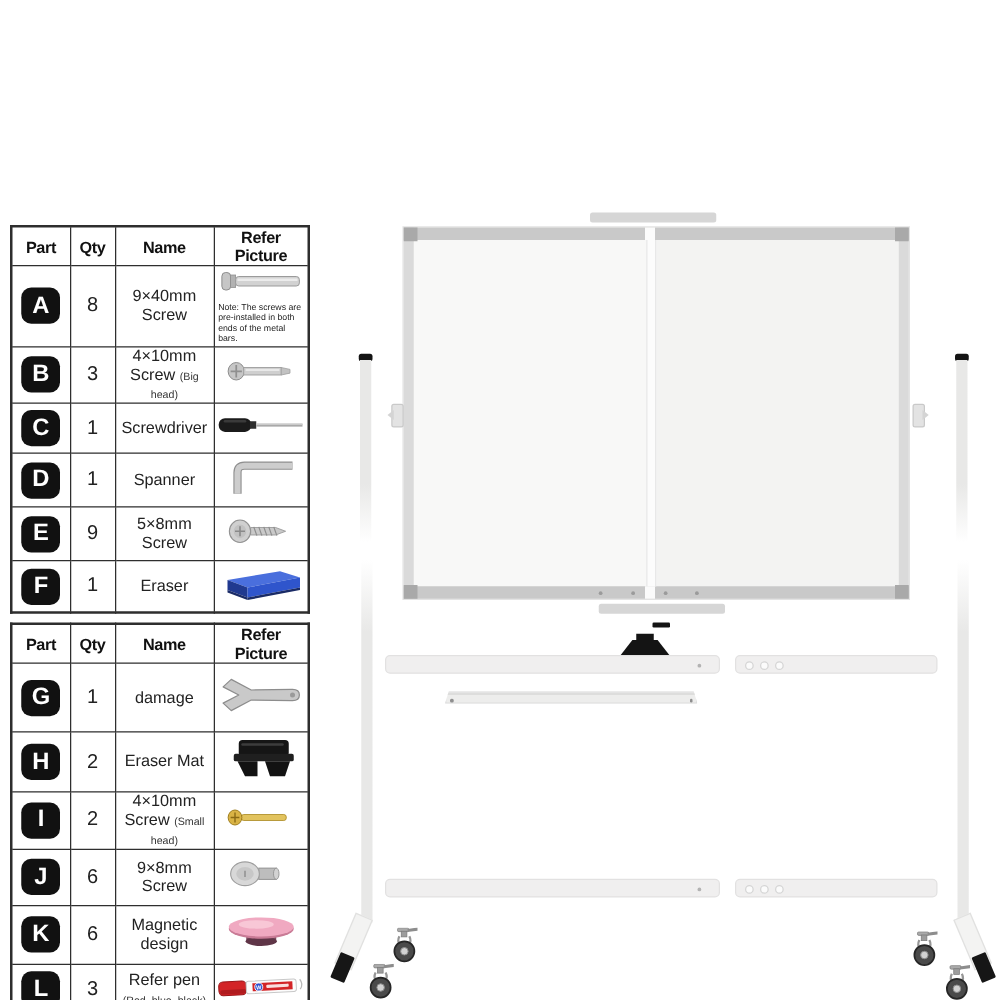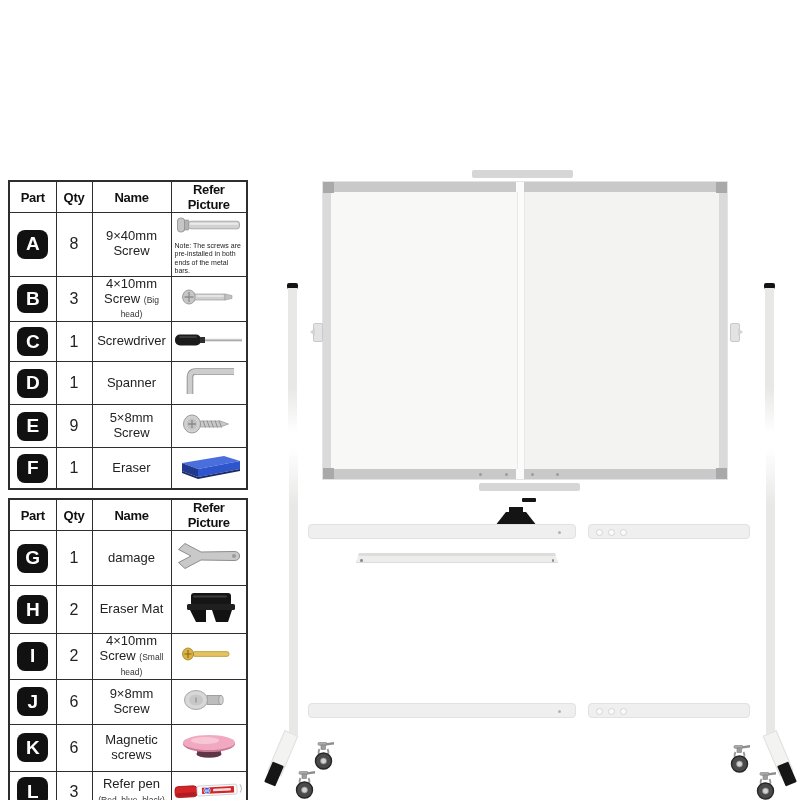--- a/index.html
+++ b/index.html
@@ -213,21 +213,21 @@
    <rect x="26" y="9.5" width="14" height="9" fill="#bdbdbd" stroke="#919191" stroke-width="0.8"></rect>
    <ellipse cx="40" cy="14" rx="2.2" ry="4.5" fill="#d3d3d3" stroke="#919191" stroke-width="0.7"></ellipse>
    <ellipse cx="15" cy="14" rx="11.5" ry="9.5" fill="#d8d8d8" stroke="#9e9e9e" stroke-width="0.9"></ellipse>
    <ellipse cx="15" cy="14" rx="7" ry="5.5" fill="#c7c7c7"></ellipse>
    <path d="M15 11.5 v5" stroke="#8f8f8f" stroke-width="1.2"></path>
               </svg></span></td>
         </tr>
         <tr style="height: 47px;">
           <td class="c-part"><span class="badge">K</span></td>
           <td class="c-qty">6</td>
-          <td class="c-name"><span>Magnetic screws</span> </td>
+          <td class="c-name"><span>Magnetic design</span> </td>
           <td class="c-pic"><span class="picwrap"><svg width="68" height="28" viewBox="0 0 68 28">
    <rect x="22" y="14" width="24" height="8" fill="#7c4a5e"></rect>
    <ellipse cx="34" cy="22" rx="12.5" ry="3.8" fill="#5f3547"></ellipse>
    <ellipse cx="34" cy="12" rx="26" ry="8" fill="#c97b96"></ellipse>
    <ellipse cx="34" cy="10.5" rx="26" ry="7.6" fill="#f0a9c1"></ellipse>
    <ellipse cx="30" cy="8.5" rx="14" ry="3.4" fill="#f8c7d6"></ellipse>
               </svg></span></td>
         </tr>
         <tr style="height: 41px;">
           <td class="c-part"><span class="badge">L</span></td>

